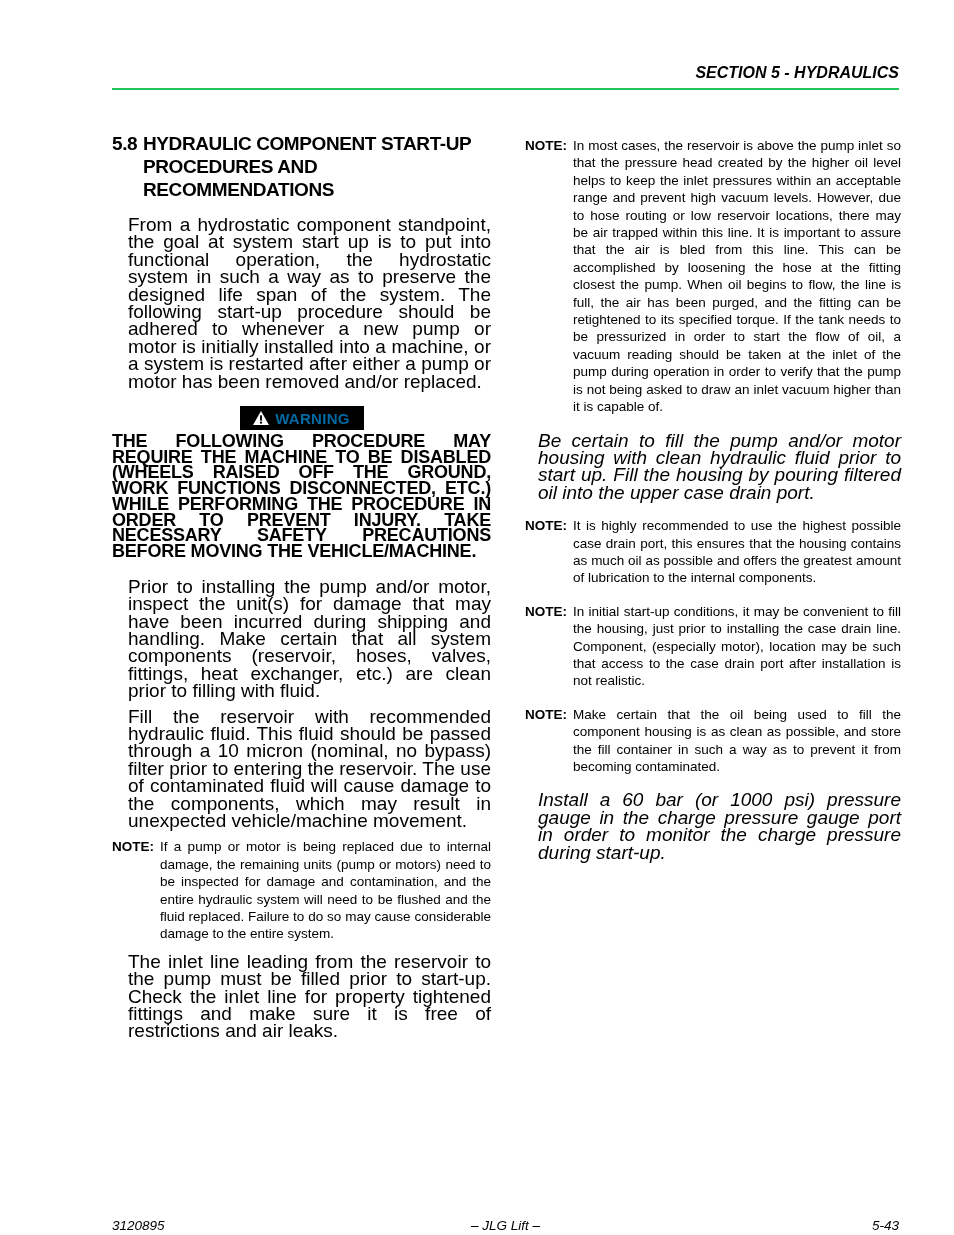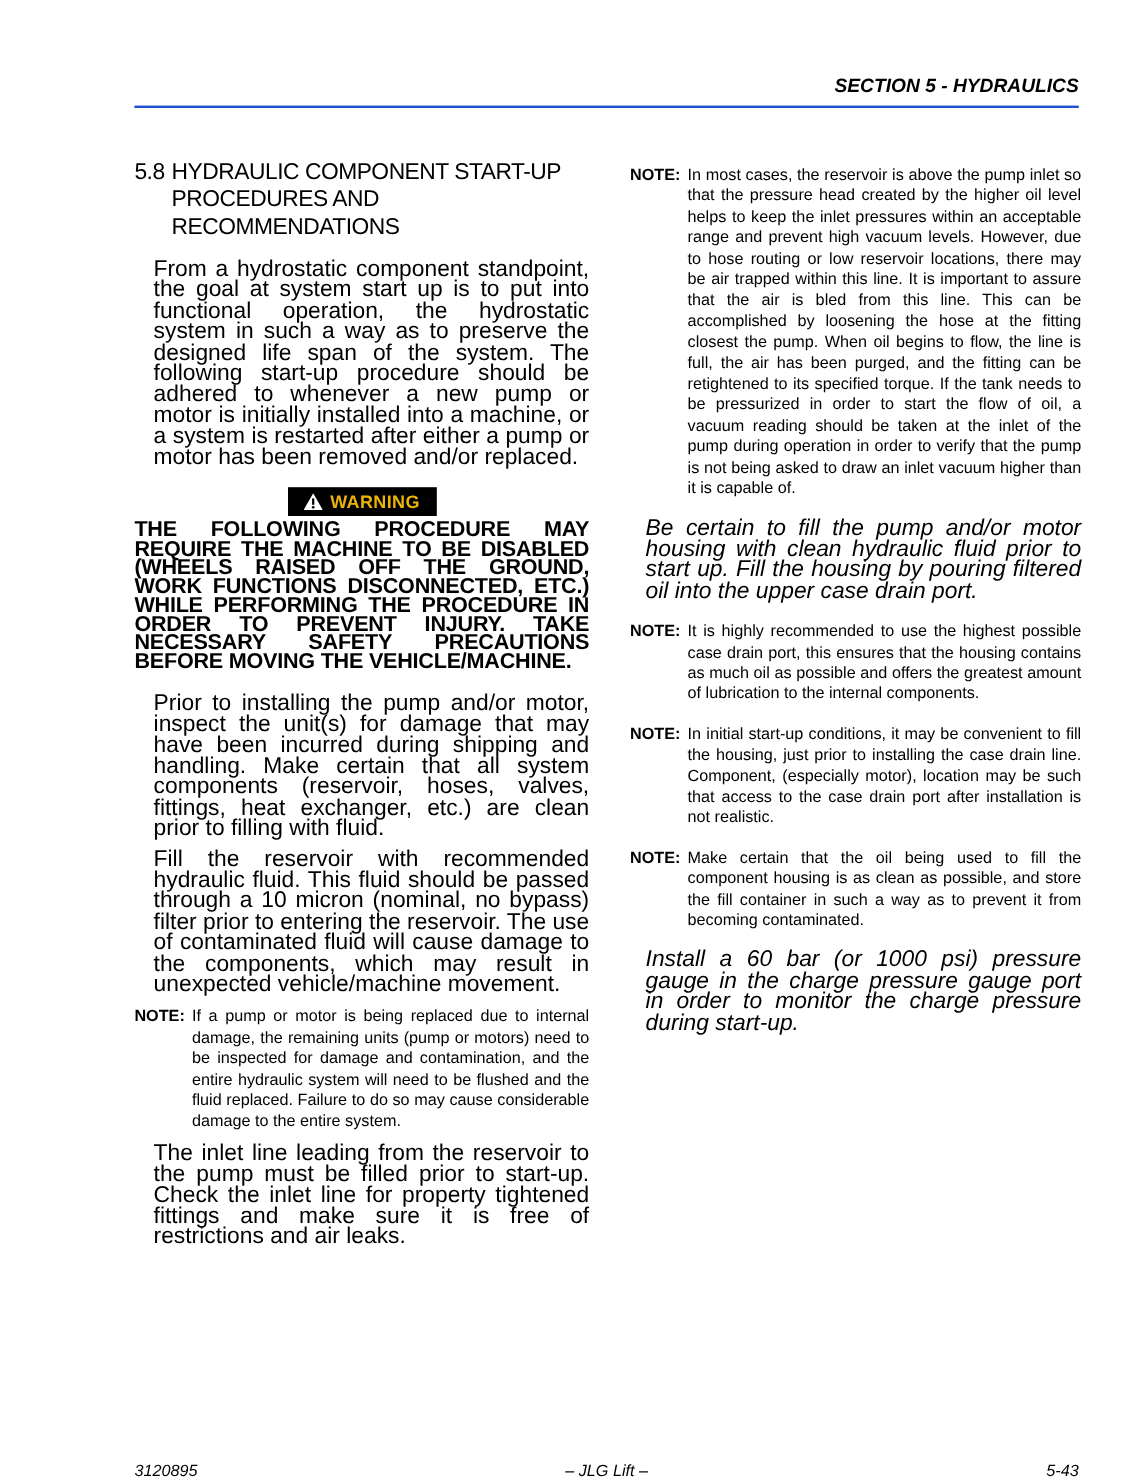--- a/index.html
+++ b/index.html
@@ -21,39 +21,39 @@
   .running-header {
     position: absolute;
     top: 64px;
     left: 112px;
     right: 55px;
     text-align: right;
     font-weight: bold;
     font-style: italic;
     font-size: 16px;
     line-height: 18px;
-    border-bottom: 2px solid #1d4ed8;
+    border-bottom: 2px solid #22c55e;
     padding-bottom: 6px;
   }
 
   
   .columns {
     position: absolute;
     top: 132px;
     left: 112px;
     display: flex;
     gap: 34px;
   }
   .col-left  { width: 379px; }
   .col-right { width: 376px; }
 
   
   .section-heading {
     display: flex;
-    font-weight: normal;
+    font-weight: bold;
     font-size: 19px;
     line-height: 23px;
     letter-spacing: -0.4px;
   }
   .section-number { flex: none; width: 31px; }
   .section-title  { white-space: pre-line; }
 
   
   .para {
     font-size: 19px;
@@ -63,21 +63,21 @@
   .col-left  .para { margin: 14px 0 0 16px; }
   .col-right .para { margin: 16px 0 0 13px; font-style: italic; }
   .col-left .intro { margin-top: 15px; }
 
   
   .warning-banner {
     margin: 16px auto 4px auto;
     width: 124px;
     height: 24px;
     background: #000;
-    color: #eab308;
+    color: #0369a1;
     display: flex;
     align-items: center;
     justify-content: center;
     gap: 6px;
     font-weight: bold;
     font-size: 15px;
     letter-spacing: 0.3px;
   }
   .warning-banner svg { display: block; }
 

